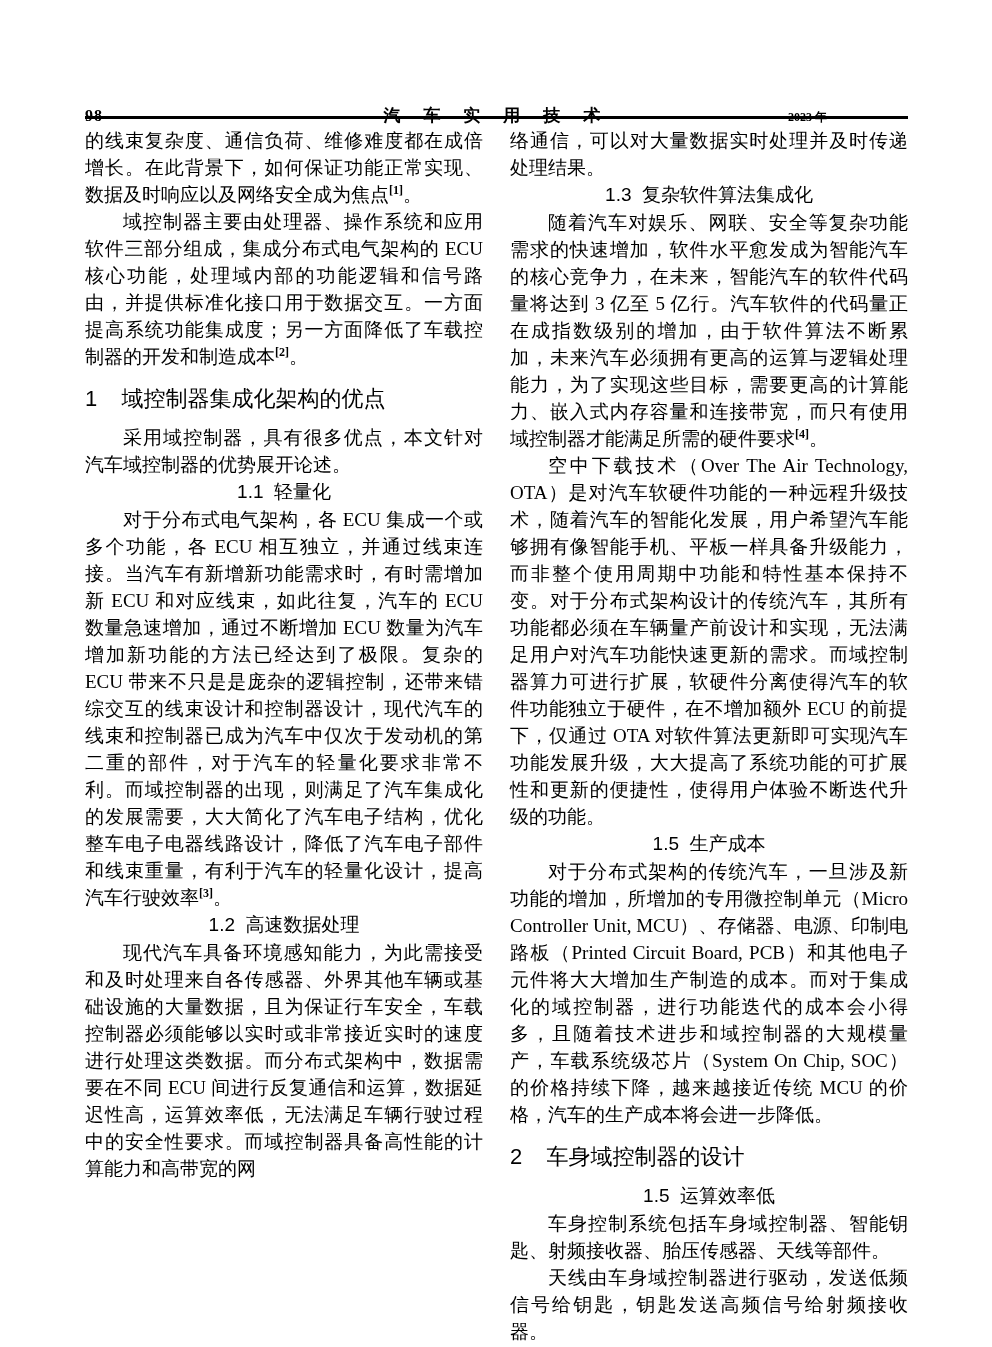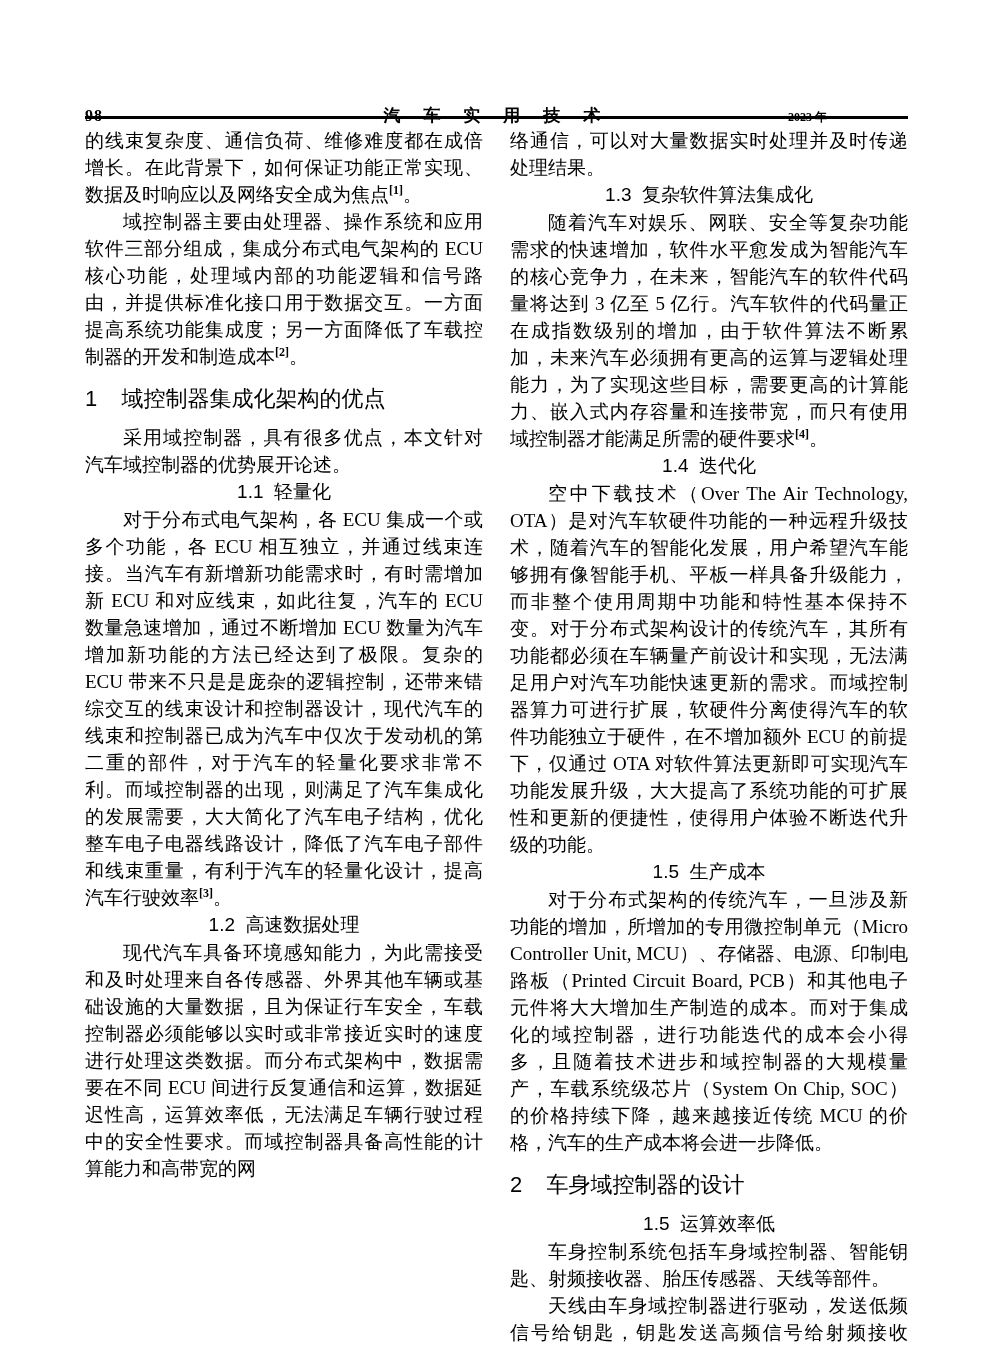--- a/index.html
+++ b/index.html
@@ -99,21 +99,20 @@
         <p class="para indent"><span>采用域控制器，具有很多优点，本文针对汽车域控制器的优势展开论述。</span></p>
         <div class="sub-heading"><span class="num">1.1</span><span>轻量化</span></div>
         <p class="para indent"><span>对于分布式电气架构，各 ECU 集成一个或多个功能，各 ECU 相互独立，并通过线束连接。当汽车有新增新功能需求时，有时需增加新 ECU 和对应线束，如此往复，汽车的 ECU 数量急速增加，通过不断增加 ECU 数量为汽车增加新功能的方法已经达到了极限。复杂的 ECU 带来不只是是庞杂的逻辑控制，还带来错综交互的线束设计和控制器设计，现代汽车的线束和控制器已成为汽车中仅次于发动机的第二重的部件，对于汽车的轻量化要求非常不利。而域控制器的出现，则满足了汽车集成化的发展需要，大大简化了汽车电子结构，优化整车电子电器线路设计，降低了汽车电子部件和线束重量，有利于汽车的轻量化设计，提高汽车行驶效率</span><sup class="ref">[3]</sup><span>。</span></p>
         <div class="sub-heading"><span class="num">1.2</span><span>高速数据处理</span></div>
         <p class="para indent"><span>现代汽车具备环境感知能力，为此需接受和及时处理来自各传感器、外界其他车辆或基础设施的大量数据，且为保证行车安全，车载控制器必须能够以实时或非常接近实时的速度进行处理这类数据。而分布式架构中，数据需要在不同 ECU 间进行反复通信和运算，数据延迟性高，运算效率低，无法满足车辆行驶过程中的安全性要求。而域控制器具备高性能的计算能力和高带宽的网</span></p>
       </div>
     <div class="col" id="col-right">
         <p class="para"><span>络通信，可以对大量数据实时处理并及时传递处理结果。</span></p>
         <div class="sub-heading"><span class="num">1.3</span><span>复杂软件算法集成化</span></div>
         <p class="para indent"><span>随着汽车对娱乐、网联、安全等复杂功能需求的快速增加，软件水平愈发成为智能汽车的核心竞争力，在未来，智能汽车的软件代码量将达到 3 亿至 5 亿行。汽车软件的代码量正在成指数级别的增加，由于软件算法不断累加，未来汽车必须拥有更高的运算与逻辑处理能力，为了实现这些目标，需要更高的计算能力、嵌入式内存容量和连接带宽，而只有使用域控制器才能满足所需的硬件要求</span><sup class="ref">[4]</sup><span>。</span></p>
-        <div class="sub-heading"><span class="num">1.4</span><span>迭代化</span></div>
         <p class="para indent"><span>空中下载技术（Over The Air Technology, OTA）是对汽车软硬件功能的一种远程升级技术，随着汽车的智能化发展，用户希望汽车能够拥有像智能手机、平板一样具备升级能力，而非整个使用周期中功能和特性基本保持不变。对于分布式架构设计的传统汽车，其所有功能都必须在车辆量产前设计和实现，无法满足用户对汽车功能快速更新的需求。而域控制器算力可进行扩展，软硬件分离使得汽车的软件功能独立于硬件，在不增加额外 ECU 的前提下，仅通过 OTA 对软件算法更新即可实现汽车功能发展升级，大大提高了系统功能的可扩展性和更新的便捷性，使得用户体验不断迭代升级的功能。</span></p>
         <div class="sub-heading"><span class="num">1.5</span><span>生产成本</span></div>
         <p class="para indent"><span>对于分布式架构的传统汽车，一旦涉及新功能的增加，所增加的专用微控制单元（Micro Controller Unit, MCU）、存储器、电源、印制电路板（Printed Circuit Board, PCB）和其他电子元件将大大增加生产制造的成本。而对于集成化的域控制器，进行功能迭代的成本会小得多，且随着技术进步和域控制器的大规模量产，车载系统级芯片（System On Chip, SOC）的价格持续下降，越来越接近传统 MCU 的价格，汽车的生产成本将会进一步降低。</span></p>
         <div class="sec-heading"><span class="num">2</span><span>车身域控制器的设计</span></div>
         <div class="sub-heading"><span class="num">1.5</span><span>运算效率低</span></div>
         <p class="para indent"><span>车身控制系统包括车身域控制器、智能钥匙、射频接收器、胎压传感器、天线等部件。</span></p>
         <p class="para indent"><span>天线由车身域控制器进行驱动，发送低频信号给钥匙，钥匙发送高频信号给射频接收器。</span></p>
       </div>
   </div>
 </div>

